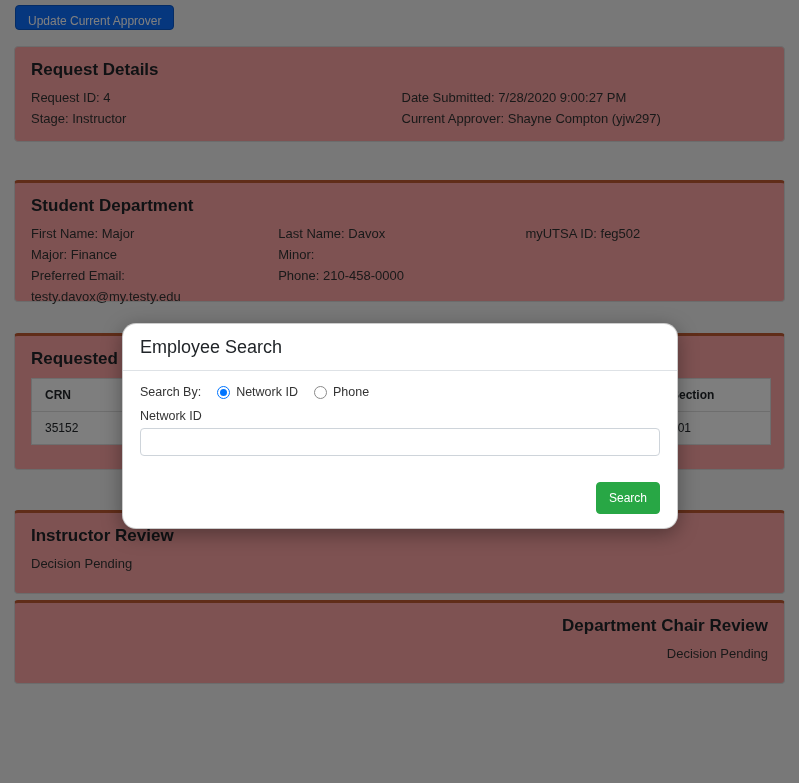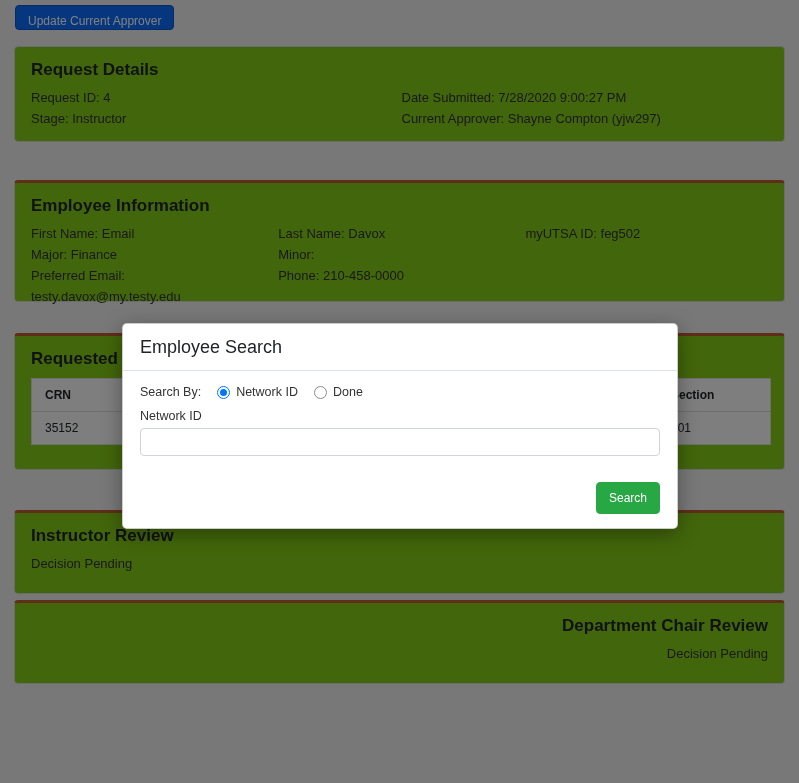--- a/index.html
+++ b/index.html
@@ -11,21 +11,21 @@
   .btn { display:inline-block; border:1px solid transparent; border-radius:4px;
          font-size:12px; padding:8px 12px; cursor:pointer; line-height:1.2;
          font-family:inherit; }
   .btn-primary { background:#0d6efd; border-color:#0a58ca; color:#fff; }
   .btn-success { background:#28a745; border-color:#28a745; color:#fff; }
 
   .update-btn { position:absolute; left:15px; top:5px; height:25px; }
   .done-btn   { position:absolute; left:741px; top:789px; width:45px; height:25px; text-align:center; }
 
   
-  .panel { position:absolute; left:14px; width:771px; background:#84cc16;
+  .panel { position:absolute; left:14px; width:771px; background:#fca5a5;
            border:1px solid #d9d9d9; border-radius:4px; padding:13px 16px; }
   .panel.accent { border-top:3px solid #c05b33; }
   .panel-title { font-size:17px; font-weight:600; color:#212529; margin-bottom:7px; }
   .detail { font-size:13px; color:#333; line-height:21px; }
 
   .panel-request  { top:46px;  height:96px; }
   .panel-student  { top:180px; height:122px; }
   .panel-courses  { top:333px; height:137px; }
   .panel-instr    { top:510px; height:84px; }
   .panel-chair    { top:600px; height:84px;text-align:right; }
@@ -37,21 +37,21 @@
   .courses-table { width:740px; border-collapse:collapse; margin-top:9px; table-layout:fixed; }
   .courses-table th, .courses-table td {
       border:1px solid #dcdcdc; font-size:12px; text-align:left;
       padding:9px 13px; background:#fcfcfc; }
   .courses-table th { font-weight:700; }
   .col-crn { width:626px; }
 
   
   .backdrop { position:absolute; inset:0; background:rgba(0,0,0,0.5); z-index:50; }
   .modal { position:absolute; left:122px; top:323px; width:556px; z-index:60;
-           background:#fff; border-radius:5px; border:1px solid rgba(0,0,0,.2);
+           background:#fff; border-radius:14px; border:1px solid rgba(0,0,0,.2);
            box-shadow:0 5px 20px rgba(0,0,0,.35); }
   .modal-header { padding:13px 17px 12px 17px; border-bottom:1px solid #dee2e6; }
   .modal-title { font-size:18px; font-weight:500; color:#212529; }
   .modal-body { padding:14px 17px 14px 17px; }
   .searchby-row { display:flex; align-items:center; font-size:12.5px; color:#333; }
   .radio-opt { display:flex; align-items:center; margin-left:16px; cursor:pointer; }
   .radio { width:13px; height:13px; border-radius:50%; border:1px solid #8a8a8a;
            background:#fff; display:inline-block; position:relative; margin-right:6px; }
   .radio.checked { border-color:#0075ff; }
   .radio.checked::after { content:""; position:absolute; left:2px; top:2px;
@@ -72,23 +72,23 @@
     <div class="panel-title">Request Details</div>
     <div class="grid-2">
       <div class="detail">Request ID: 4</div>
       <div class="detail">Date Submitted: 7/28/2020 9:00:27 PM</div>
       <div class="detail">Stage: Instructor</div>
       <div class="detail">Current Approver: Shayne Compton (yjw297)</div>
     </div>
   </div>
 
   <div class="panel accent panel-student">
-    <div class="panel-title">Employee Information</div>
+    <div class="panel-title">Student Department</div>
     <div class="grid-3">
-      <div class="detail">First Name: Email</div>
+      <div class="detail">First Name: Major</div>
       <div class="detail">Last Name: Davox</div>
       <div class="detail">myUTSA ID: feg502</div>
       <div class="detail">Major: Finance</div>
       <div class="detail">Minor:</div>
       <div class="detail"></div>
       <div class="detail">Preferred Email: testy.davox@my.testy.edu</div>
       <div class="detail">Phone: 210-458-0000</div>
       <div class="detail"></div>
     </div>
   </div>
@@ -131,21 +131,21 @@
     </div>
     <div class="modal-body">
       <div class="searchby-row">
         <span>Search By:</span>
         <span class="radio-opt">
           <span class="radio checked"></span>
           <span>Network ID</span>
         </span>
         <span class="radio-opt">
           <span class="radio"></span>
-          <span>Done</span>
+          <span>Phone</span>
         </span>
       </div>
       <div class="field-label">Network ID</div>
       <input type="text" class="text-input" value="" style="">
     </div>
     <div class="modal-footer-area">
       <button class="btn btn-success">Search</button>
     </div>
   </div>
 

